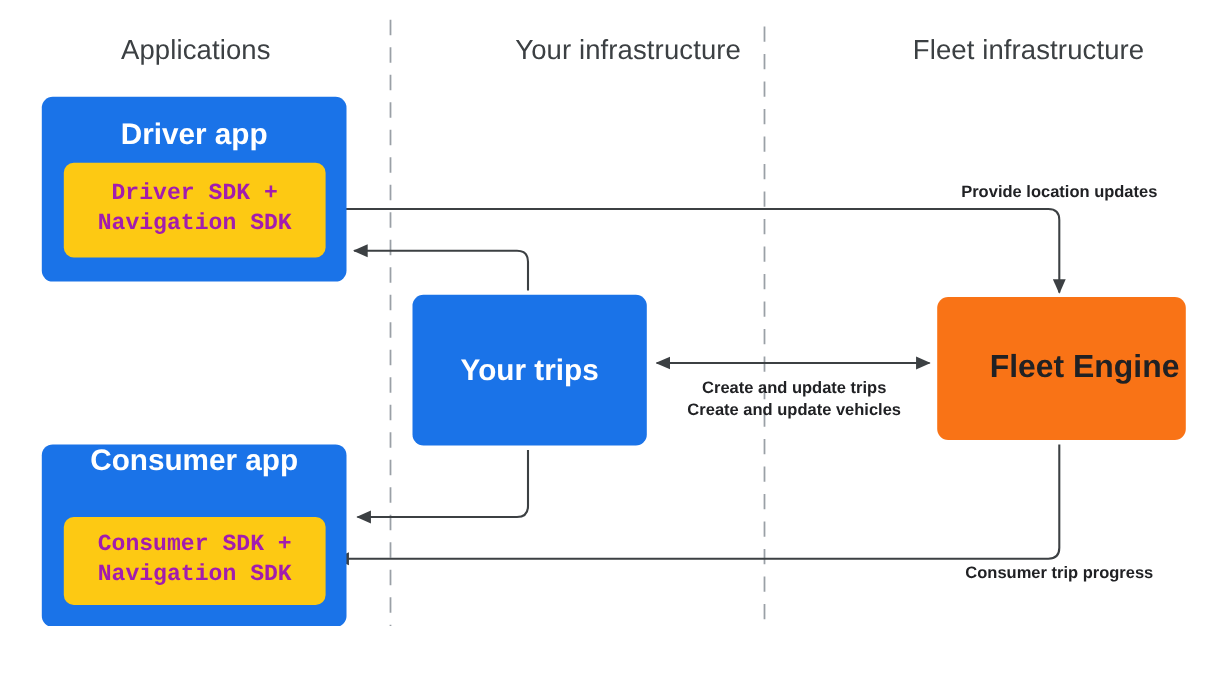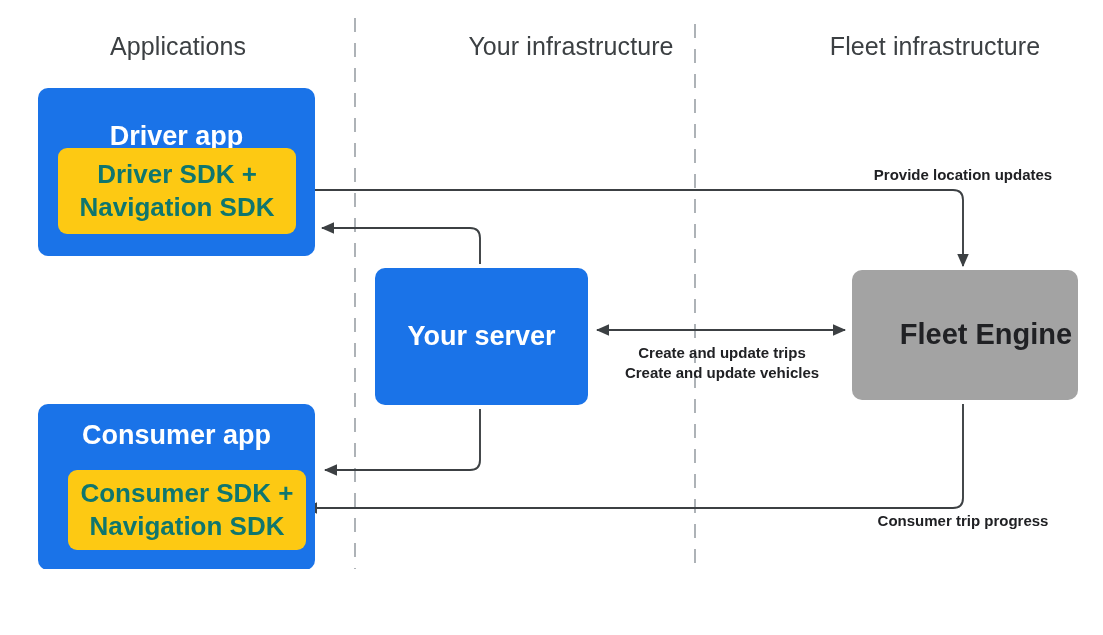--- a/index.html
+++ b/index.html
@@ -47,21 +47,21 @@
   
   .node {
     position: absolute;
     box-sizing: border-box;
     border-radius: 10px;
     display: flex;
     flex-direction: column;
     align-items: center;
   }
   .node-blue   { background: #1a73e8; }
-  .node-yellow { background: #a3a3a3; padding-left: 42px; }
+  .node-yellow { background: #f97316; padding-left: 42px; }
 
   .node-title {
     font-size: 27px;
     font-weight: 700;
     color: #ffffff;
     white-space: nowrap;
     line-height: 1.1;
   }
   .node-title-dark {
     font-size: 29px;
@@ -74,35 +74,36 @@
     position: absolute;
     box-sizing: border-box;
     border-radius: 9px;
     background: #fdc913;
     display: flex;
     align-items: center;
     justify-content: center;
     text-align: center;
   }
   .sdk-text {
-    font-size: 26px;
+    font-size: 21px;
     font-weight: 700;
-    color: #0f766e;
+    color: #a21caf;
     line-height: 1.28;
     white-space: pre-line;
+    font-family: Liberation Mono, monospace;
   }
 
   
   #driver-app   { left: 38px;  top: 88px;  width: 277px; height: 168px; }
-  #driver-app .node-title   { margin-top: 34px; }
+  #driver-app .node-title   { margin-top: 20px; }
   #driver-sdk   { left: 58px;  top: 148px; width: 238px; height: 86px; }
 
   #consumer-app { left: 38px;  top: 404px; width: 277px; height: 166px; }
-  #consumer-app .node-title { margin-top: 17px; }
-  #consumer-sdk { left: 68px;  top: 470px; width: 238px; height: 80px; }
+  #consumer-app .node-title { }
+  #consumer-sdk { left: 58px;  top: 470px; width: 238px; height: 80px; }
 
   #your-server  { left: 375px; top: 268px; width: 213px; height: 137px;
                   justify-content: center; }
   #fleet-engine { left: 852px; top: 270px; width: 226px; height: 130px;
                   justify-content: center; }
 
   
   .edge-label {
     position: absolute;
     font-size: 15px;
@@ -162,21 +163,21 @@
 
   <div class="node node-blue" id="consumer-app">
     <div class="node-title">Consumer app</div>
   </div>
   <div class="sdk-box" id="consumer-sdk">
     <div class="sdk-text">Consumer SDK +
 Navigation SDK</div>
   </div>
 
   <div class="node node-blue" id="your-server">
-    <div class="node-title">Your server</div>
+    <div class="node-title">Your trips</div>
   </div>
 
   <div class="node node-yellow" id="fleet-engine">
     <div class="node-title-dark">Fleet Engine</div>
   </div>
 
   <div class="edge-label" id="lbl-location">Provide location updates</div>
 
   <div class="edge-label" id="lbl-center">
     <div>Create and update trips</div>

